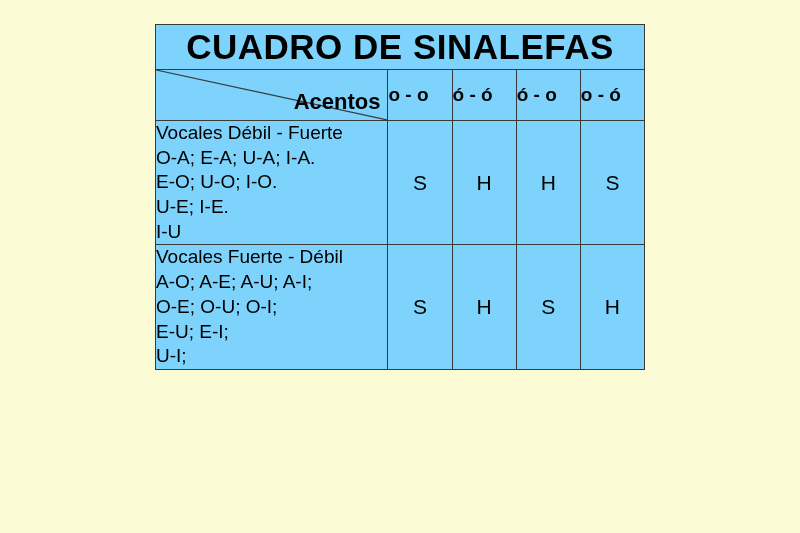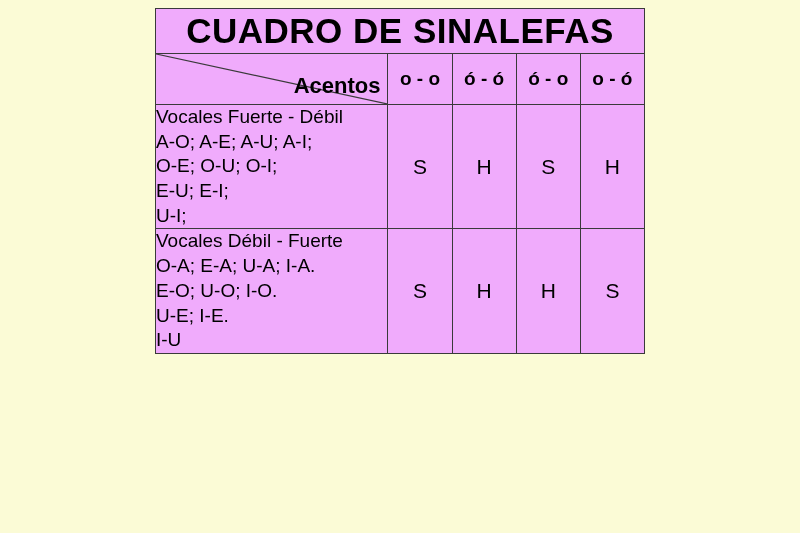--- a/index.html
+++ b/index.html
@@ -23,21 +23,22 @@
   .table-wrap {
     position: absolute;
     left: 155px;
     top: 8px;
     width: 490px;
   }
   table.sinalefas {
     border-collapse: collapse;
     table-layout: fixed;
     width: 490px;
-    background: #f0abfc;
+    background: #7dd3fc;
+    margin-top: 16px;
   }
   table.sinalefas td {
     border: 1px solid #3a3a3a;
     padding: 0;
     vertical-align: middle;
   }
   .title-cell {
     text-align: center;
     padding: 4px 0 6px 0;
     height: 44px;
@@ -63,21 +64,21 @@
     height: 100%;
   }
   .hdr-diag .acentos {
     position: absolute;
     right: 7px;
     bottom: 5px;
     font-size: 22px;
     font-weight: bold;
   }
   .hdr-accent {
-    text-align: center;
+    text-align: left;
     font-size: 19px;
     font-weight: bold;
     height: 50px;
   }
   
   .label-cell {
     padding: 6px 0 8px 8px;
     font-size: 19px;
     line-height: 1.30;
   }
@@ -121,42 +122,42 @@
             <span class="acentos">Acentos</span>
           </td>
           <td class="hdr-accent">o - o</td>
           <td class="hdr-accent">ó - ó</td>
           <td class="hdr-accent">ó - o</td>
           <td class="hdr-accent">o - ó</td>
         </tr>
 
         <tr>
           <td class="label-cell">
+            <div class="row-title">Vocales Débil - Fuerte</div>
+            <div class="row-line">O-A; E-A; U-A; I-A.</div>
+            <div class="row-line">E-O; U-O; I-O.</div>
+            <div class="row-line">U-E; I-E.</div>
+            <div class="row-line">I-U</div>
+          </td>
+          <td class="val-cell">S</td>
+          <td class="val-cell">H</td>
+          <td class="val-cell">H</td>
+          <td class="val-cell">S</td>
+        </tr>
+
+        <tr>
+          <td class="label-cell">
             <div class="row-title">Vocales Fuerte - Débil</div>
             <div class="row-line">A-O; A-E; A-U; A-I;</div>
             <div class="row-line">O-E; O-U; O-I;</div>
             <div class="row-line">E-U; E-I;</div>
             <div class="row-line">U-I;</div>
           </td>
           <td class="val-cell">S</td>
           <td class="val-cell">H</td>
           <td class="val-cell">S</td>
           <td class="val-cell">H</td>
         </tr>
 
-        <tr>
-          <td class="label-cell">
-            <div class="row-title">Vocales Débil - Fuerte</div>
-            <div class="row-line">O-A; E-A; U-A; I-A.</div>
-            <div class="row-line">E-O; U-O; I-O.</div>
-            <div class="row-line">U-E; I-E.</div>
-            <div class="row-line">I-U</div>
-          </td>
-          <td class="val-cell">S</td>
-          <td class="val-cell">H</td>
-          <td class="val-cell">H</td>
-          <td class="val-cell">S</td>
-        </tr>
-
       </tbody>
     </table>
   </div>
 </div>
 
 </body></html>

